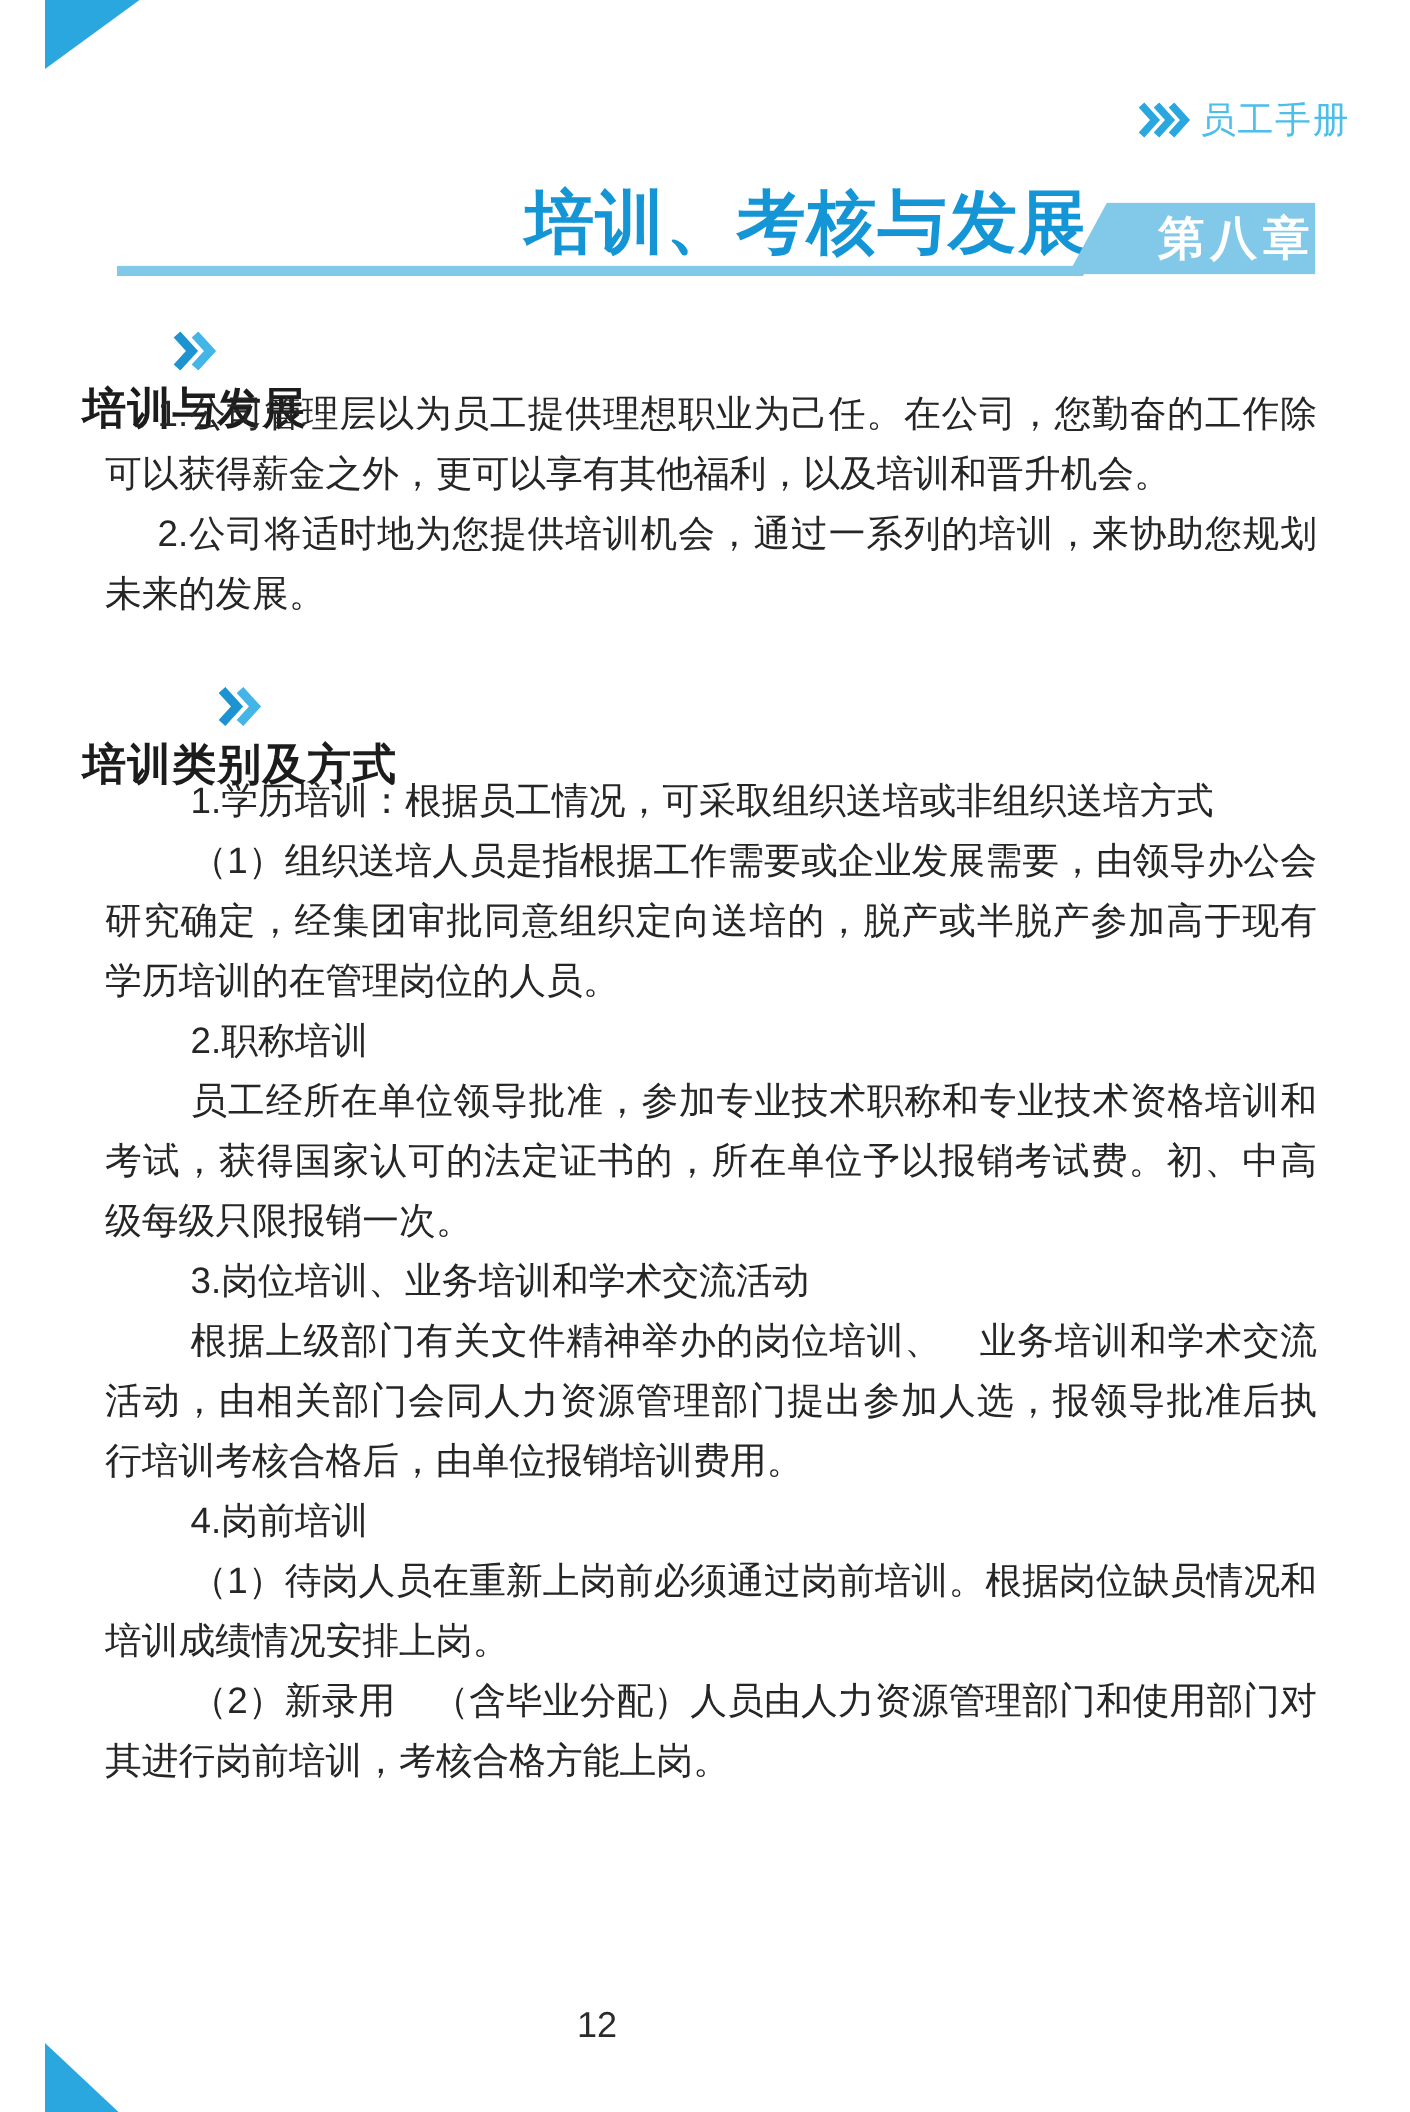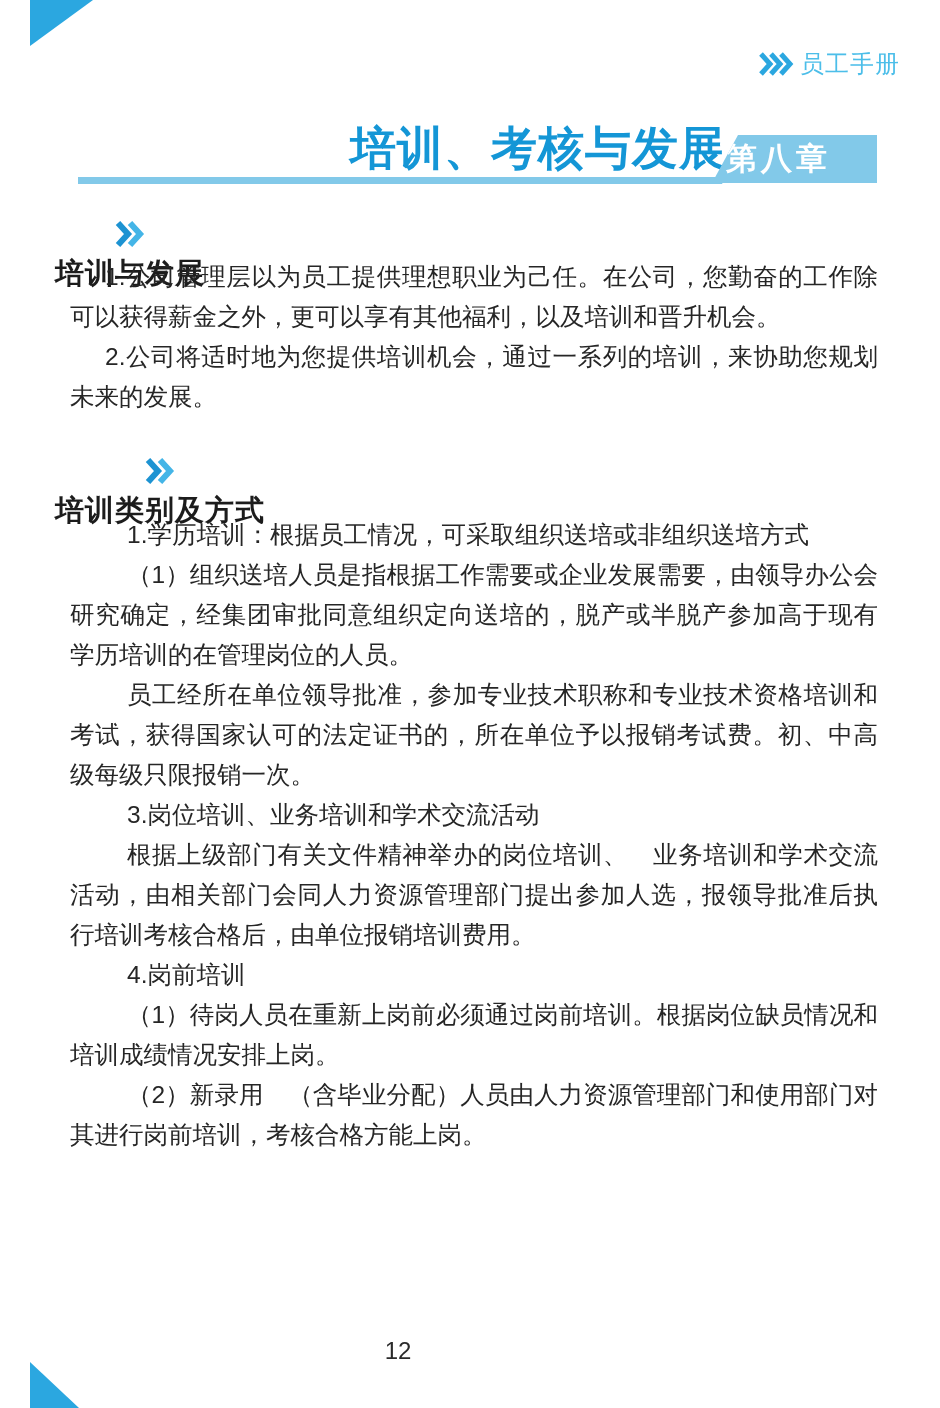--- a/index.html
+++ b/index.html
@@ -27,21 +27,21 @@
     clip-path:polygon(0 0,100% 0,0 100%);
   }
   .tri-bottom-left{
     position:absolute;left:30px;bottom:0;width:49px;height:46px;
     background:var(--accent-blue);
     clip-path:polygon(0 0,100% 100%,0 100%);
   }
 
   
   .brand{
-    position:absolute;top:48px;right:40px;
+    position:absolute;top:64px;right:40px;
     display:flex;align-items:center;gap:5px;
     font-size:24px;letter-spacing:1px;
     color:var(--accent-blue-light);
   }
   .brand svg{display:block;}
 
   
   .chapter-title{
     position:absolute;top:124px;left:350px;margin:0;
     font-size:46px;line-height:48px;font-weight:bold;
@@ -50,21 +50,21 @@
   }
   .title-underline{
     position:absolute;left:78px;top:177px;width:648px;height:7px;
     background:var(--band-blue);
     clip-path:polygon(0 0,100% 0,calc(100% - 4px) 100%,0 100%);
   }
   .chapter-badge{
     position:absolute;left:712px;top:135px;width:165px;height:48px;
     background:var(--band-blue);
     clip-path:polygon(26px 0,100% 0,100% 100%,0 100%);
-    display:flex;align-items:center;justify-content:flex-start;
+    display:flex;align-items:center;justify-content:flex-end;
     box-sizing:border-box;padding-left:14px;
     color:#ffffff;font-size:31px;font-weight:bold;letter-spacing:4px;
   }
 
   
   .section-heading{
     position:absolute;left:55px;
     display:flex;align-items:center;gap:11px;flex-direction:column;
   }
   .section-heading svg{display:block;}
@@ -137,20 +137,21 @@
         <path d="M3 2 L13 13 L3 24" fill="none" stroke="#1d93d2" stroke-width="6"></path>
         <path d="M15 2 L25 13 L15 24" fill="none" stroke="#44b5e7" stroke-width="6"></path>
       </svg>
     </span>
     <h2>培训类别及方式</h2>
   </div>
 
   <div class="body-block" id="sec2-body">
     <p class="indent-lg">1.学历培训：根据员工情况，可采取组织送培或非组织送培方式</p>
     <p class="indent-lg">（1）组织送培人员是指根据工作需要或企业发展需要，由领导办公会研究确定，经集团审批同意组织定向送培的，脱产或半脱产参加高于现有学历培训的在管理岗位的人员。</p>
+    <p class="indent-lg">2.职称培训</p>
     <p class="indent-lg">员工经所在单位领导批准，参加专业技术职称和专业技术资格培训和考试，获得国家认可的法定证书的，所在单位予以报销考试费。初、中高级每级只限报销一次。</p>
     <p class="indent-lg">3.岗位培训、业务培训和学术交流活动</p>
     <p class="indent-lg">根据上级部门有关文件精神举办的岗位培训、　业务培训和学术交流活动，由相关部门会同人力资源管理部门提出参加人选，报领导批准后执行培训考核合格后，由单位报销培训费用。</p>
     <p class="indent-lg">4.岗前培训</p>
     <p class="indent-lg">（1）待岗人员在重新上岗前必须通过岗前培训。根据岗位缺员情况和培训成绩情况安排上岗。</p>
     <p class="indent-lg">（2）新录用　（含毕业分配）人员由人力资源管理部门和使用部门对其进行岗前培训，考核合格方能上岗。</p>
   </div>
 
   <div class="page-number">12</div>
 

